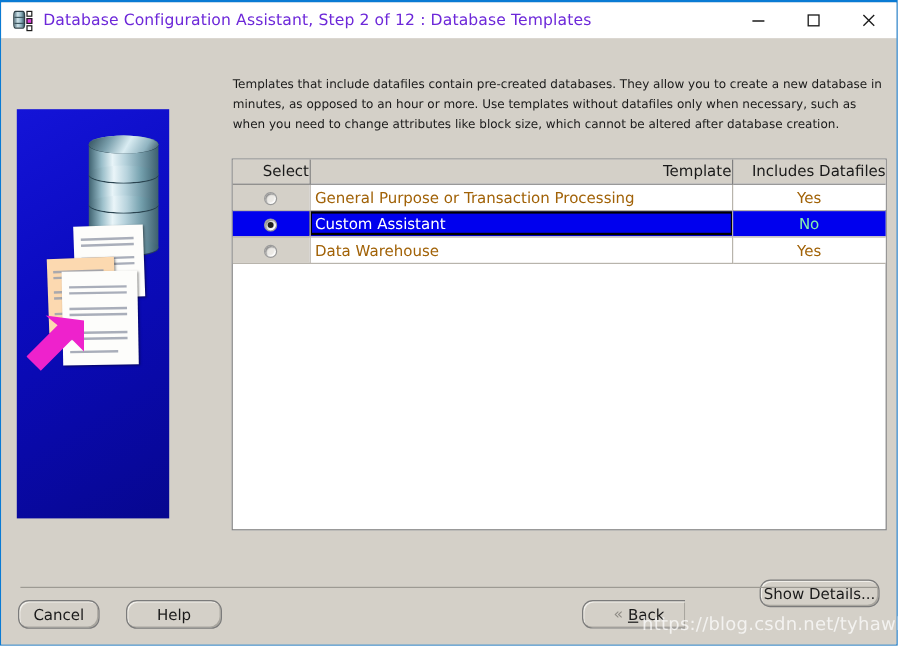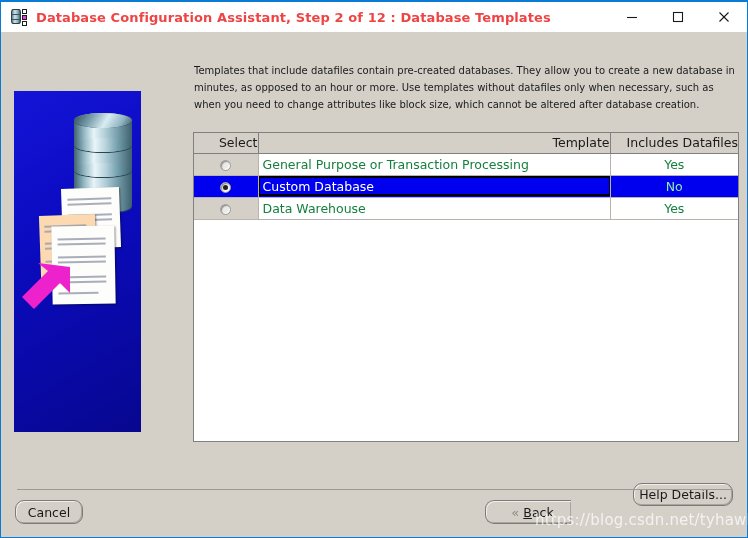--- a/index.html
+++ b/index.html
@@ -69,24 +69,23 @@
     border: 1px solid #1c1c1c;
     box-sizing: border-box;
     background: #ffffff;
   }
   .title-icon .sq.s1 { top: 1px; background: #ffffff; }
   .title-icon .sq.s2 { top: 7px; background: #e040e0; }
   .title-icon .sq.s3 { top: 13px; background: #ffffff; }
 
   .title-text {
     font-size: 13px;
-    color: #ef4444;
+    color: #6d28d9;
     letter-spacing: 0.1px;
     white-space: nowrap;
-    font-weight: bold;
   }
   .win-controls {
     margin-left: auto;
     display: flex;
     height: 30px;
   }
   .win-btn {
     width: 46px;
     height: 30px;
     display: flex;
@@ -210,21 +209,21 @@
     border-right: 1px solid #808080;
     border-bottom: 1px solid #808080;
     color: #1a1a1a;
     box-sizing: border-box;
   }
   .tbl th:last-child { border-right: none; }
   .tbl td {
     height: 22px;
     padding: 0 4px;
     border-bottom: 1px solid #b8b4ac;
-    color: #15803d;
+    color: #a16207;
     box-sizing: border-box;
   }
   .col-select { width: 64px; }
   .col-datafiles { width: 128px; }
 
   .cell-select {
     background: #d4d0c8;
     text-align: center;
     border-right: 1px solid #b8b4ac;
     padding: 0;
@@ -461,45 +460,48 @@
             <td class="cell-template">
               <span class="focusbox">General Purpose or Transaction Processing</span>
             </td>
             <td class="cell-datafiles">Yes</td>
           </tr>
           <tr class="selected">
             <td class="cell-select">
               <span class="radio on"></span>
             </td>
             <td class="cell-template">
-              <span class="focusbox">Custom Database</span>
+              <span class="focusbox">Custom Assistant</span>
             </td>
             <td class="cell-datafiles">No</td>
           </tr>
           <tr>
             <td class="cell-select">
               <span class="radio"></span>
             </td>
             <td class="cell-template">
               <span class="focusbox">Data Warehouse</span>
             </td>
             <td class="cell-datafiles">Yes</td>
           </tr>
         </tbody>
       </table>
     </div>
 
     <div class="btn show-details">
-      <span>Help Details...</span>
+      <span>Show Details...</span>
     </div>
 
     <div class="hr"></div>
 
     <div class="btn btn-cancel">
       <span>Cancel</span>
+    </div>
+    <div class="btn btn-help">
+      <span>Help</span>
     </div>
 
     <div class="btn btn-back">
       <span class="chev">«</span>
       <span><span class="mnem">B</span><span>ack</span></span>
     </div>
 
     <div class="watermark">https://blog.csdn.net/tyhawk</div>
   </div>
 </div>

